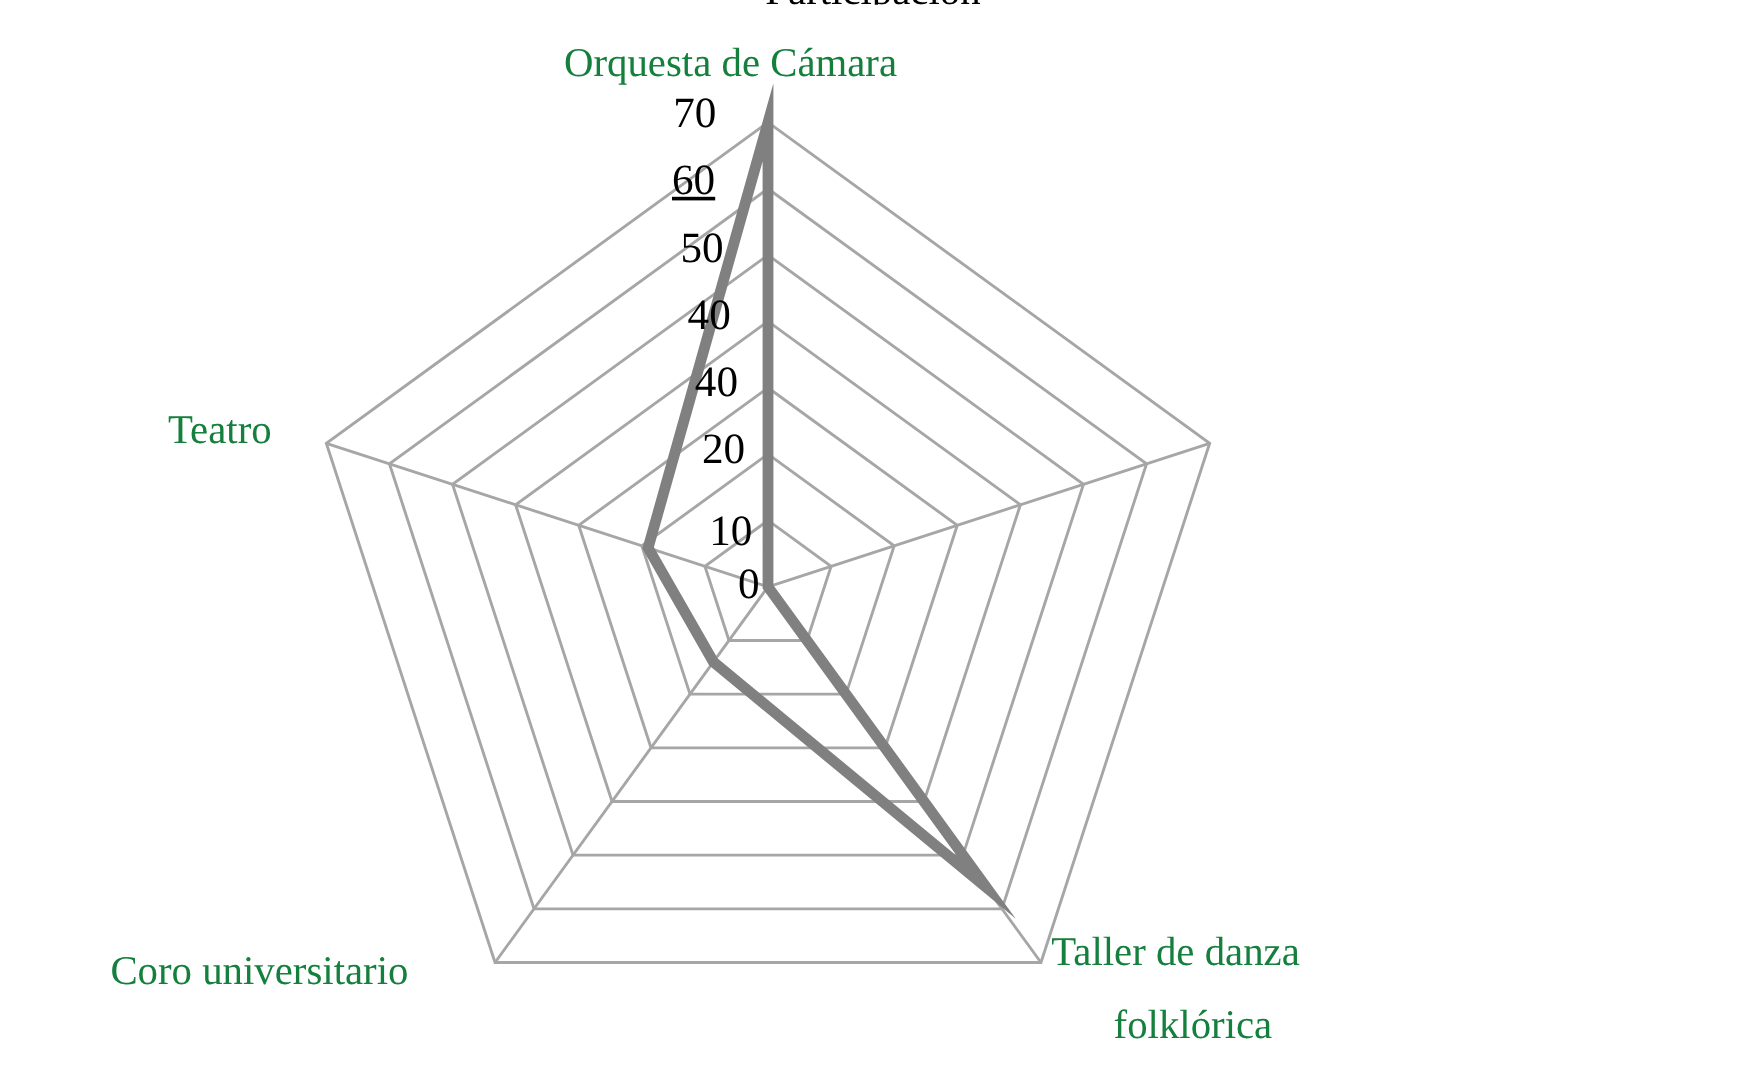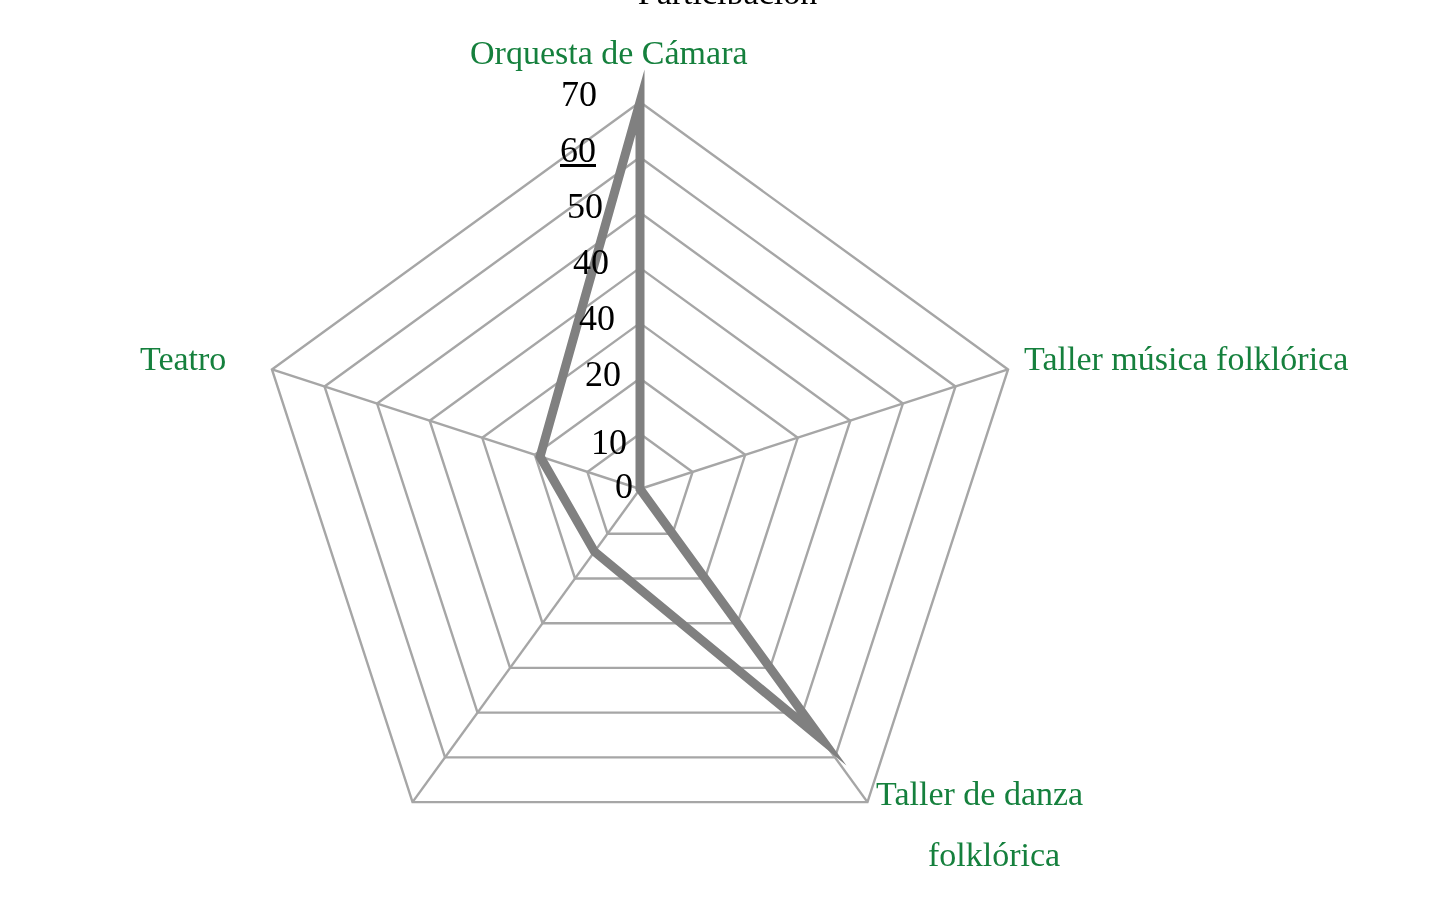--- a/index.html
+++ b/index.html
@@ -86,21 +86,21 @@
   <div class="tick-label" style="left:526px; top:132px; width:70px;text-decoration:underline;">60</div>
   <div class="tick-label" style="left:533px; top:188px; width:70px;">50</div>
   <div class="tick-label" style="left:539px; top:244px; width:70px;">40</div>
   <div class="tick-label" style="left:545px; top:300px; width:70px;">40</div>
   <div class="tick-label" style="left:551px; top:356px; width:70px;">20</div>
   <div class="tick-label" style="left:557px; top:424px; width:70px;">10</div>
   <div class="tick-label" style="left:563px; top:468px; width:70px;">0</div>
 
   <div class="axis-label" style="left:470px; top:34px;">Orquesta de Cámara</div>
 
-  <div class="axis-label" style="left:1024px; top:340px;">Taller música folklórica</div>
 
   <div class="axis-label" style="left:876px; top:775px;">Taller de danza</div>
   <div class="axis-label" style="left:928px; top:818px;margin-top:18px;">folklórica</div>
 
+  <div class="axis-label" style="left:92px; top:791px;">Coro universitario</div>
 
   <div class="axis-label" style="left:140px; top:340px;text-align:center;">Teatro</div>
 
 </div>
 
 </body></html>

